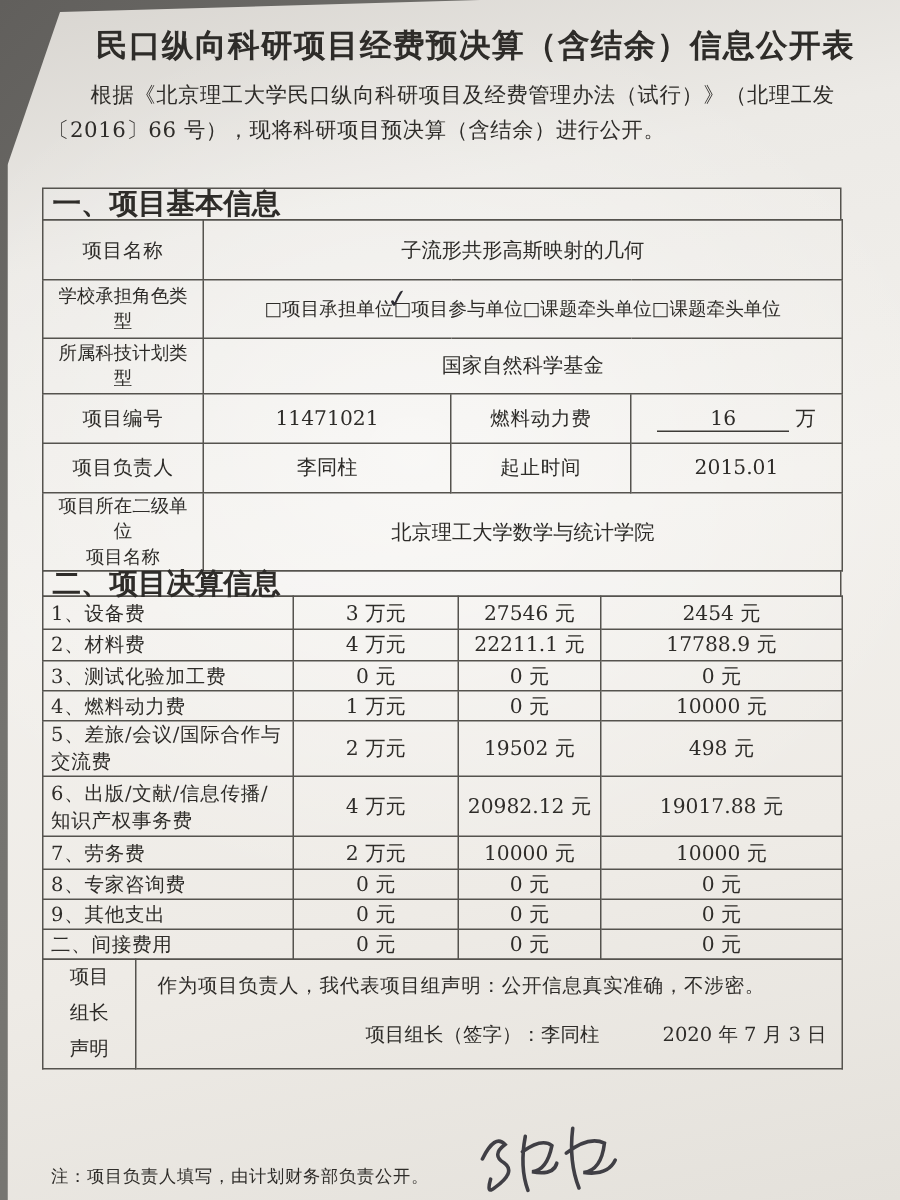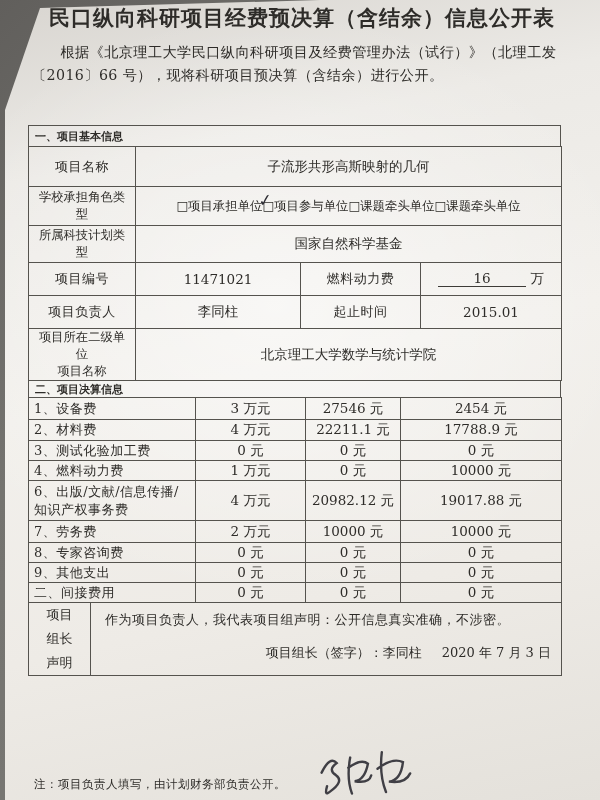--- a/index.html
+++ b/index.html
@@ -10,52 +10,52 @@
     color:#2e2c29;
   }
   .paper{
     position:absolute;inset:0;
     background:
       radial-gradient(ellipse 520px 420px at 46% 38%, rgba(255,255,255,.55), rgba(255,255,255,0) 70%),
       linear-gradient(168deg,#d8d5d0 0%,#eceae6 20%,#f2f0ec 46%,#eeebe6 72%,#e4e1db 100%);
     clip-path:polygon(40px 8px,320px 0,600px 0,600px 800px,5px 800px,5px 110px);
   }
   .title{
-    margin:4px 30px 0 34px;text-align:center;
+    margin:16px 30px 0 34px;text-align:right;
     font-size:21px;font-weight:bold;letter-spacing:1px;line-height:1.35;
   }
   .intro{
     margin:9px 24px 0 32px;text-indent:2em;
     font-size:14.2px;line-height:1.62;letter-spacing:.4px;
   }
   .sheet{position:absolute;left:28px;top:125px;width:533px;}
   .sec-hdr{
     box-sizing:border-box;border:1px solid #55534e;background:rgba(255,255,255,.08);
-    font-weight:bold;font-size:11px;padding-left:6px;
+    font-weight:bold;font-size:19px;padding-left:6px;
   }
   .sec-hdr.s1{height:22px;line-height:21px;}
   .sec-hdr.s2{height:18px;line-height:17px;margin-top:-1px;}
   table{border-collapse:collapse;table-layout:fixed;width:533px;margin-top:-1px;}
   td{border:1px solid #55534e;font-size:13px;padding:0 4px;overflow:hidden;}
   .c{text-align:center;}
   .l{text-align:left;padding-left:5px;}
   .preline{white-space:pre-line;}
   .lbl{font-size:13px;letter-spacing:.5px;}
   .sm{font-size:12.3px;letter-spacing:0;}
   .val{font-size:13.5px;}
   .opt-wrap{font-size:12.4px;letter-spacing:0;white-space:nowrap;}
   .opt{position:relative;display:inline-block;}
   .tick{
     position:absolute;left:-4px;top:-8px;font-size:17px;color:#2d2c33;
     font-family:"DejaVu Sans",sans-serif;transform:rotate(-8deg);font-weight:bold;
   }
   .uline{display:inline-block;min-width:88px;text-align:center;border-bottom:1px solid #3d3b37;padding-bottom:0;}
   .decl-cell{position:relative;vertical-align:top;}
   .decl-stmt{padding:8px 8px 0 10px;font-size:13px;letter-spacing:.5px;}
-  .decl-sign{display:flex;justify-content:flex-end;align-items:baseline;gap:20px;margin-top:15px;padding-right:6px;font-size:13px;}
+  .decl-sign{display:flex;justify-content:flex-end;align-items:baseline;gap:42px;margin-top:15px;padding-right:6px;font-size:13px;}
   .side-lbl{line-height:1.85;font-size:13px;}
   .footnote{position:absolute;left:34px;top:777px;font-size:11.5px;letter-spacing:.5px;font-family:Liberation Mono, monospace;}
   .signature{position:absolute;left:316px;top:748px;transform:rotate(-6deg);z-index:5;}
   .signature svg{display:block;}
 </style>
 </head>
 <body>
 
 <div class="paper">
 
@@ -138,20 +138,26 @@
         <td class="l lbl">3、测试化验加工费</td>
         <td class="c val">0 元</td>
         <td class="c val">0 元</td>
         <td class="c val">0 元</td>
       </tr>
       <tr style="height:20px">
         <td class="l lbl">4、燃料动力费</td>
         <td class="c val">1 万元</td>
         <td class="c val">0 元</td>
         <td class="c val">10000 元</td>
+      </tr>
+      <tr style="height:37px">
+        <td class="l lbl">5、差旅/会议/国际合作与交流费</td>
+        <td class="c val">2 万元</td>
+        <td class="c val">19502 元</td>
+        <td class="c val">498 元</td>
       </tr>
       <tr style="height:40px">
         <td class="l lbl">6、出版/文献/信息传播/知识产权事务费</td>
         <td class="c val">4 万元</td>
         <td class="c val">20982.12 元</td>
         <td class="c val">19017.88 元</td>
       </tr>
       <tr style="height:22px">
         <td class="l lbl">7、劳务费</td>
         <td class="c val">2 万元</td>

